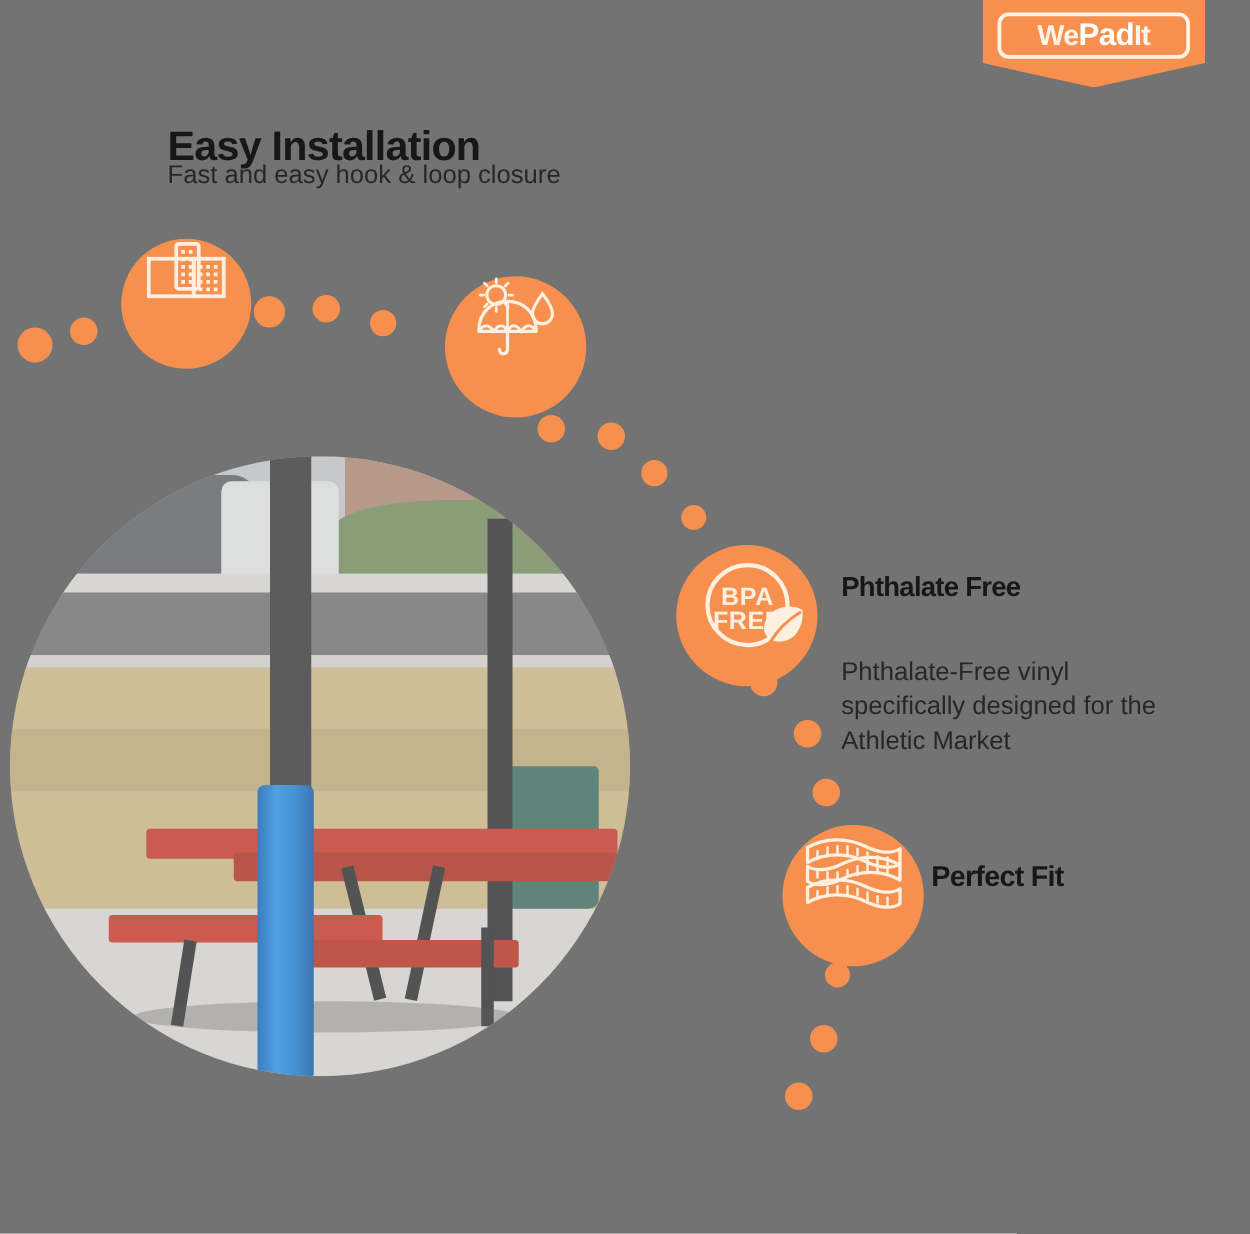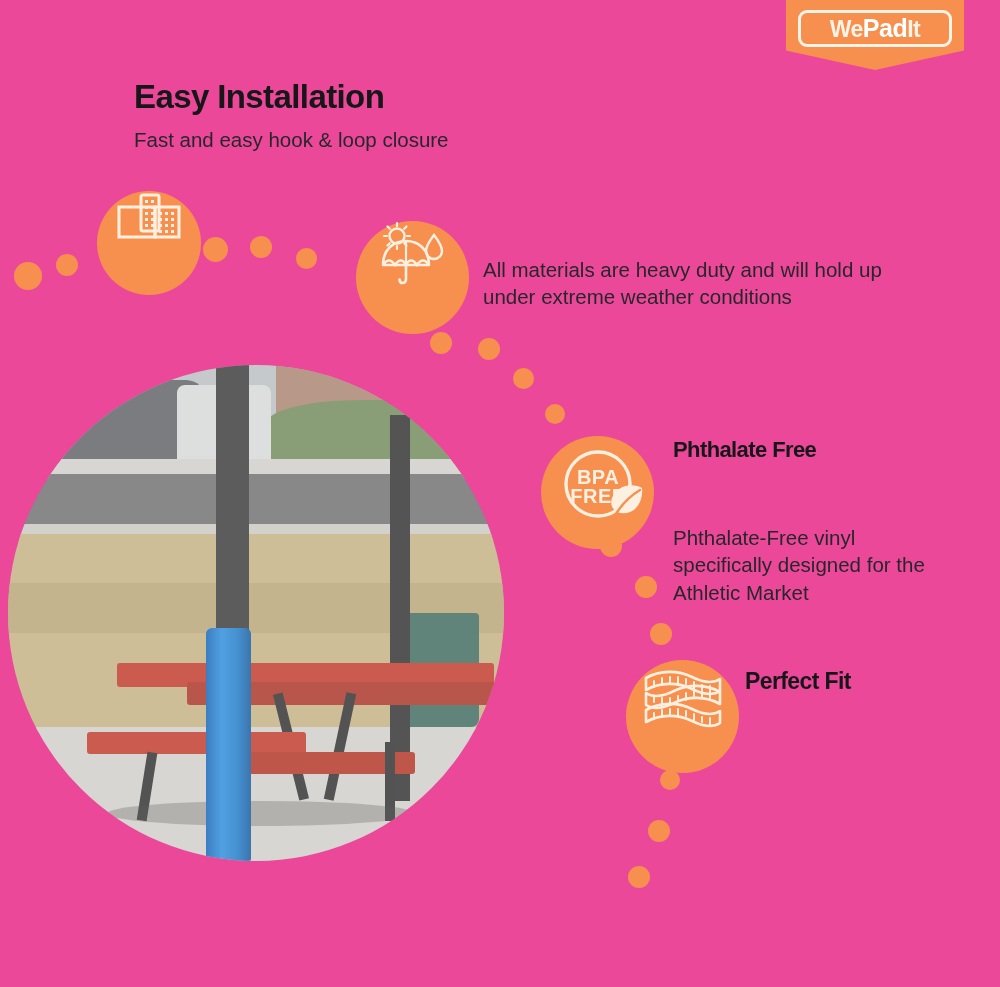--- a/index.html
+++ b/index.html
@@ -7,21 +7,21 @@
     padding: 0;
     background: #ffffff;
   }
   body {
     font-family: "Liberation Sans", sans-serif;
   }
   #page {
     position: relative;
     width: 1000px;
     height: 987px;
-    background: #ec4899;
+    background: #737373;
     overflow: hidden;
   }
 
   
   .logo-wrap {
     position: absolute;
     top: 0px;
     left: 786px;
     width: 178px;
     height: 70px;
@@ -62,20 +62,21 @@
   }
 
   
   .feat-title {
     position: absolute;
     font-weight: bold;
     color: #17171a;
     letter-spacing: -0.6px;
     line-height: 1.05;
     white-space: nowrap;
+    margin-top: 20px;
   }
   .feat-desc {
     position: absolute;
     color: #27272b;
     line-height: 1.33;
     font-size: 20.5px;
   }
 
   #title-easy      { left: 134px; top: 80px;  font-size: 33px; }
   #desc-easy       { left: 134px; top: 126px; width: 420px; }
@@ -239,21 +240,20 @@
         <rect x="42" y="33" width="3" height="3"></rect>
           <rect x="48" y="33" width="3" height="3"></rect>
         <rect x="54" y="33" width="3" height="3"></rect>
         <rect x="42" y="39" width="3" height="3"></rect>
           <rect x="48" y="39" width="3" height="3"></rect>
         <rect x="54" y="39" width="3" height="3"></rect>
       </g>
     </svg>
   </div>
 
-  <div class="feat-desc" id="desc-weather">All materials are heavy duty and will hold up under extreme weather conditions</div>
 
   <div class="icon-circle" id="icon-weather">
     <svg width="74" height="68" viewBox="0 0 74 68" fill="none">
 
       <circle cx="21" cy="15" r="7.5" stroke="#fdf0e0" stroke-width="2.4" fill="none"></circle>
       <g stroke="#fdf0e0" stroke-width="2.2" stroke-linecap="round">
         <line x1="21" y1="2" x2="21" y2="5"></line>
         <line x1="21" y1="25" x2="21" y2="28"></line>
         <line x1="8" y1="15" x2="11" y2="15"></line>
         <line x1="31" y1="15" x2="34" y2="15"></line>

